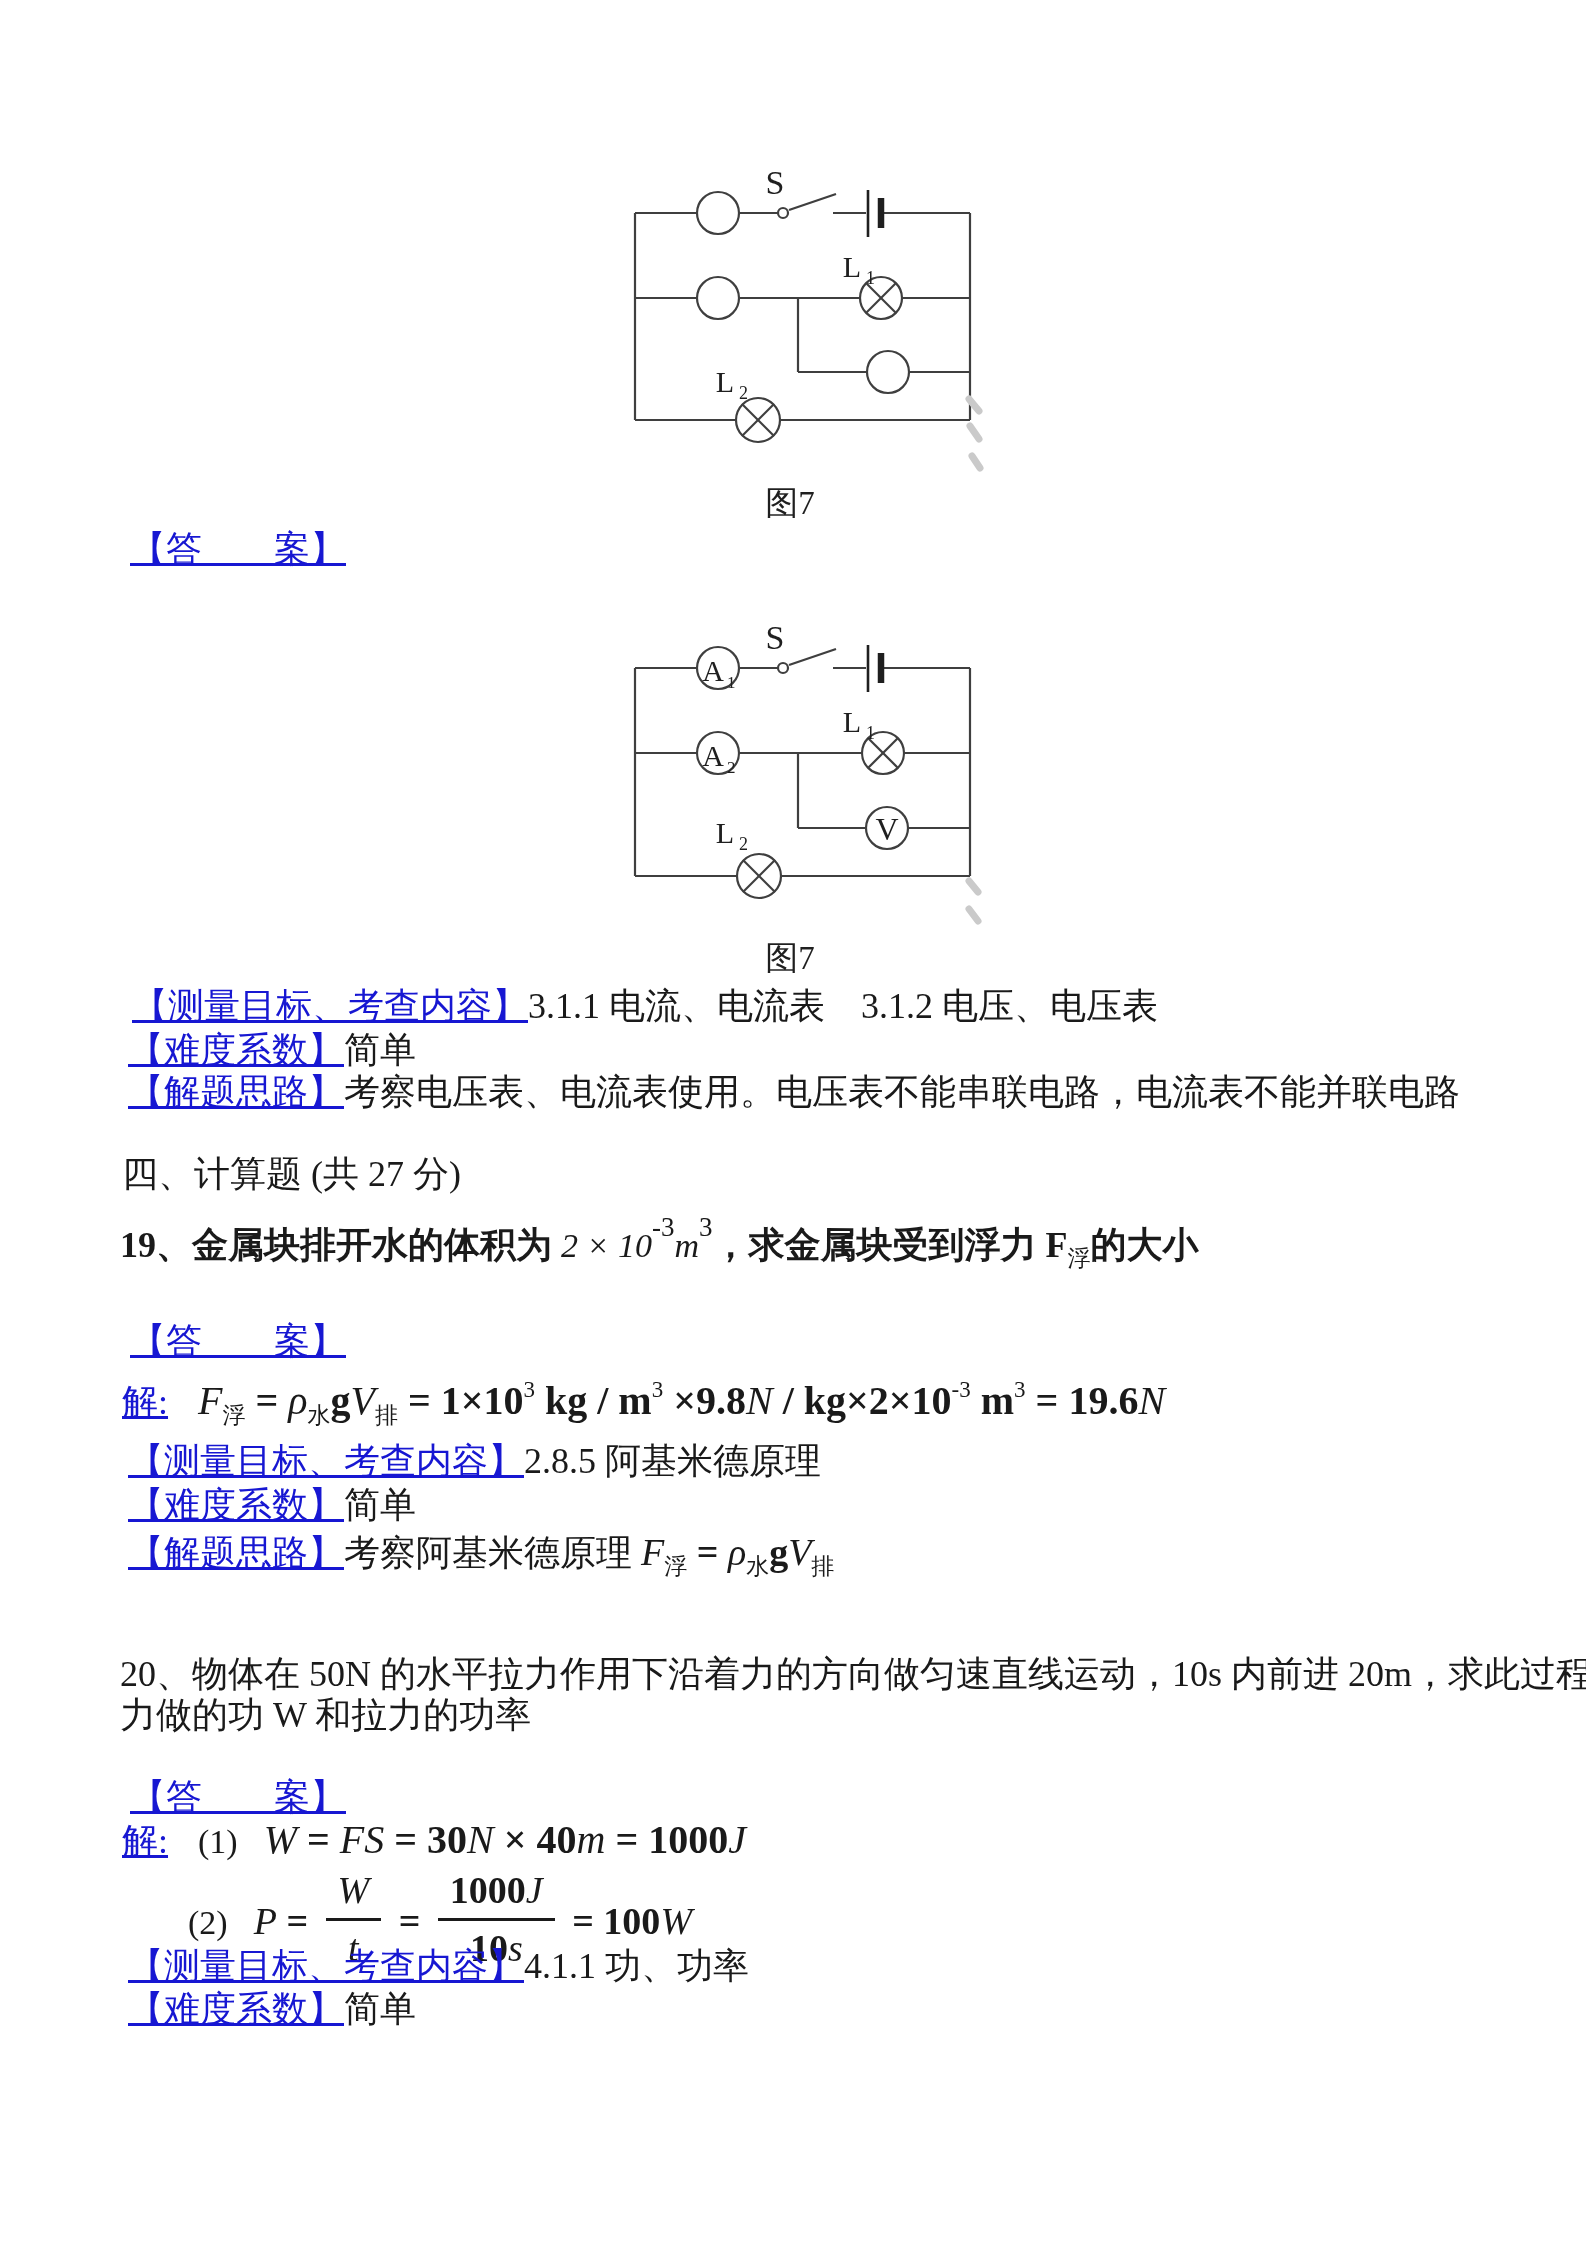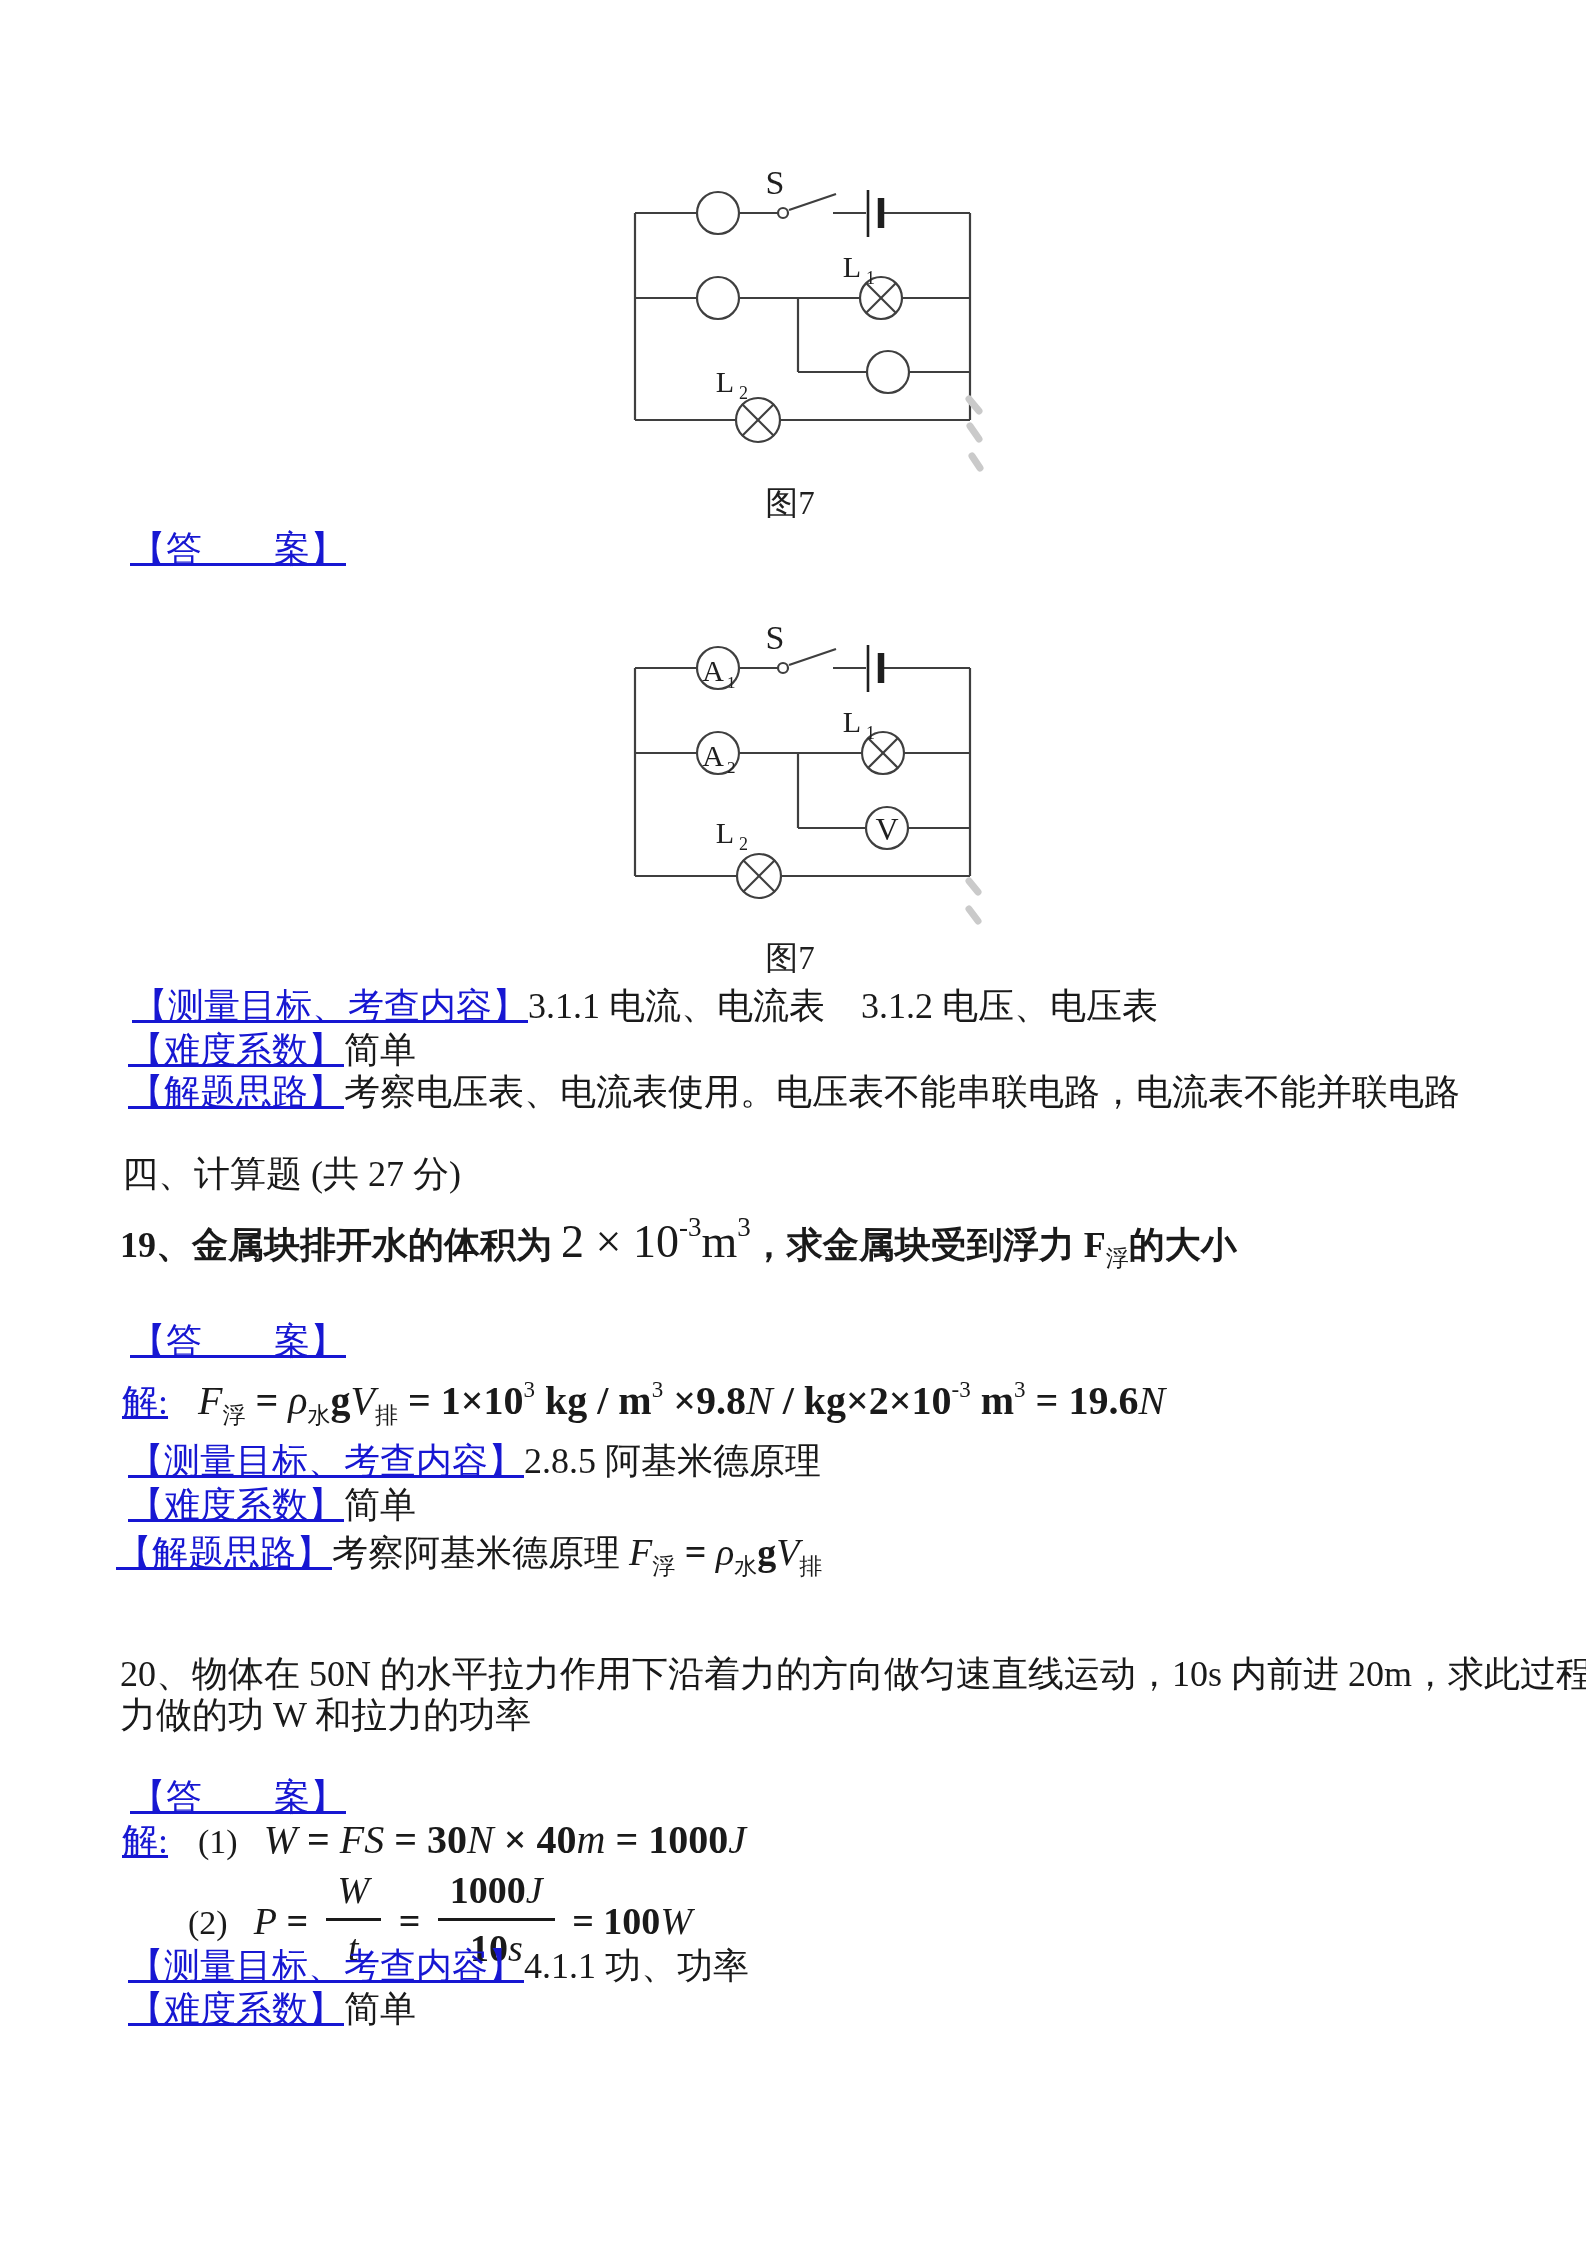--- a/index.html
+++ b/index.html
@@ -11,21 +11,21 @@
   }
   .diag { position:absolute; }
   .line { position:absolute; white-space:nowrap; font-size:36px; color:var(--ink); line-height:1.18; }
   .blue { color:var(--blue);text-decoration:underline; }
   .formula { font-size:40px;margin-top:46px; }
   .formula-sm { font-size:38px; }
   .seg-n { font-style:normal;font-weight:bold; }
   .seg-i { font-style:italic; }
   .seg-sub { font-size:23px; vertical-align:-9px; }
   .seg-sup { font-size:23px; vertical-align:17px; }
-  .seg-big { font-size:46px; }
+  .seg-big { font-size:34px;font-style:italic; }
   .seg-bigsup { font-size:27px; vertical-align:21px; }
   .sol-indent { margin-left:30px; }
   .part-no { font-size:34px; margin-right:26px; }
   .frac { display:inline-block; vertical-align:middle; text-align:center; margin:0 8px; transform:translateY(-6px); }
   .frac .num { display:block; padding:0 12px 5px; border-bottom:3px solid var(--ink); }
   .frac .den { display:block; padding-top:5px; }
   svg text { font-family:"Liberation Serif","DejaVu Serif",serif; fill:#1f1f1f; }
   svg .wire { stroke:var(--wire); stroke-width:2.2; fill:none; }
   svg .comp { stroke:var(--wire); stroke-width:2.2; fill:#ffffff; }
   svg .batt-long { stroke:#1f1f1f; stroke-width:2.6; }
@@ -139,21 +139,21 @@
   <div class="line" style="left:122px;top:1376px">
     <span class="blue">解:</span><span class="formula sol-indent"><span class="seg-i">F</span><span class="seg-sub">浮</span><span class="seg-n"> = </span><span class="seg-i">ρ</span><span class="seg-sub">水</span><span class="seg-n">g</span><span class="seg-i">V</span><span class="seg-sub">排</span><span class="seg-n"> = 1×10</span><span class="seg-sup">3</span><span class="seg-n"> kg / m</span><span class="seg-sup">3</span><span class="seg-n"> ×9.8</span><span class="seg-i">N</span><span class="seg-n"> / kg×2×10</span><span class="seg-sup">-3</span><span class="seg-n"> m</span><span class="seg-sup">3</span><span class="seg-n"> = 19.6</span><span class="seg-i">N</span></span>
   </div>
 
   <div class="line" style="left:128px;top:1440px">
     <span class="blue">【测量目标、考查内容】</span><span>2.8.5 阿基米德原理</span>
   </div>
   <div class="line" style="left:128px;top:1484px">
     <span class="blue">【难度系数】</span><span>简单</span>
   </div>
-  <div class="line" style="left:116px;top:1530px">
+  <div class="line" style="left:128px;top:1530px">
     <span class="blue">【解题思路】</span><span>考察阿基米德原理 </span><span class="formula-sm"><span class="seg-i">F</span><span class="seg-sub">浮</span><span class="seg-n"> = </span><span class="seg-i">ρ</span><span class="seg-sub">水</span><span class="seg-n">g</span><span class="seg-i">V</span><span class="seg-sub">排</span></span>
   </div>
 
   <div class="line" style="left:120px;top:1653px">20、物体在 50N 的水平拉力作用下沿着力的方向做匀速直线运动，10s 内前进 20m，求此过程中拉</div>
   <div class="line" style="left:120px;top:1694px">力做的功 W 和拉力的功率</div>
 
   <div class="line blue" style="left:130px;top:1776px">【答　　案】</div>
 
   <div class="line" style="left:122px;top:1816px">
     <span class="blue">解:</span><span class="part-no sol-indent">(1)</span><span class="formula"><span class="seg-i">W</span><span class="seg-n"> = </span><span class="seg-i">FS</span><span class="seg-n"> = 30</span><span class="seg-i">N</span><span class="seg-n"> × 40</span><span class="seg-i">m</span><span class="seg-n"> = 1000</span><span class="seg-i">J</span></span>

